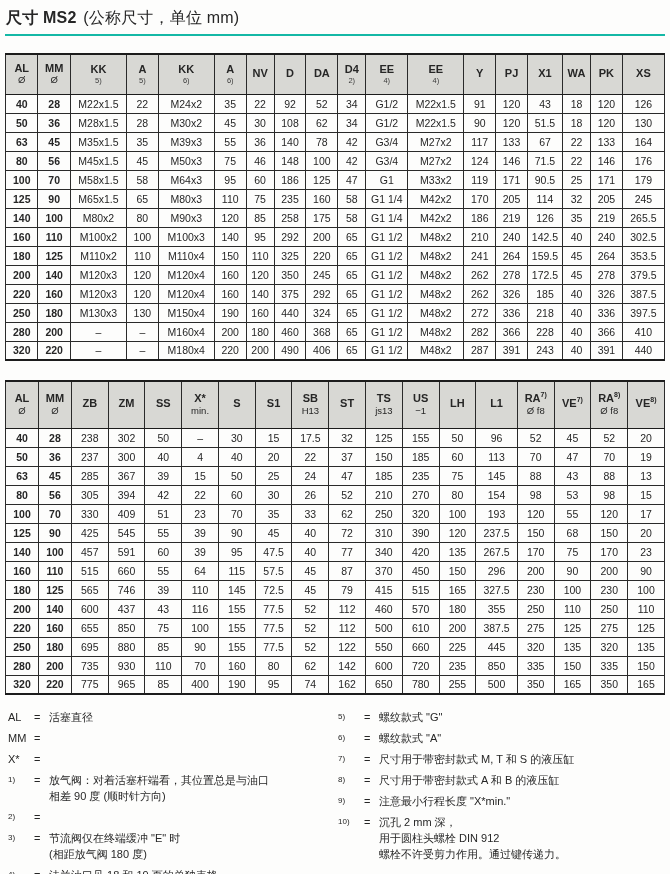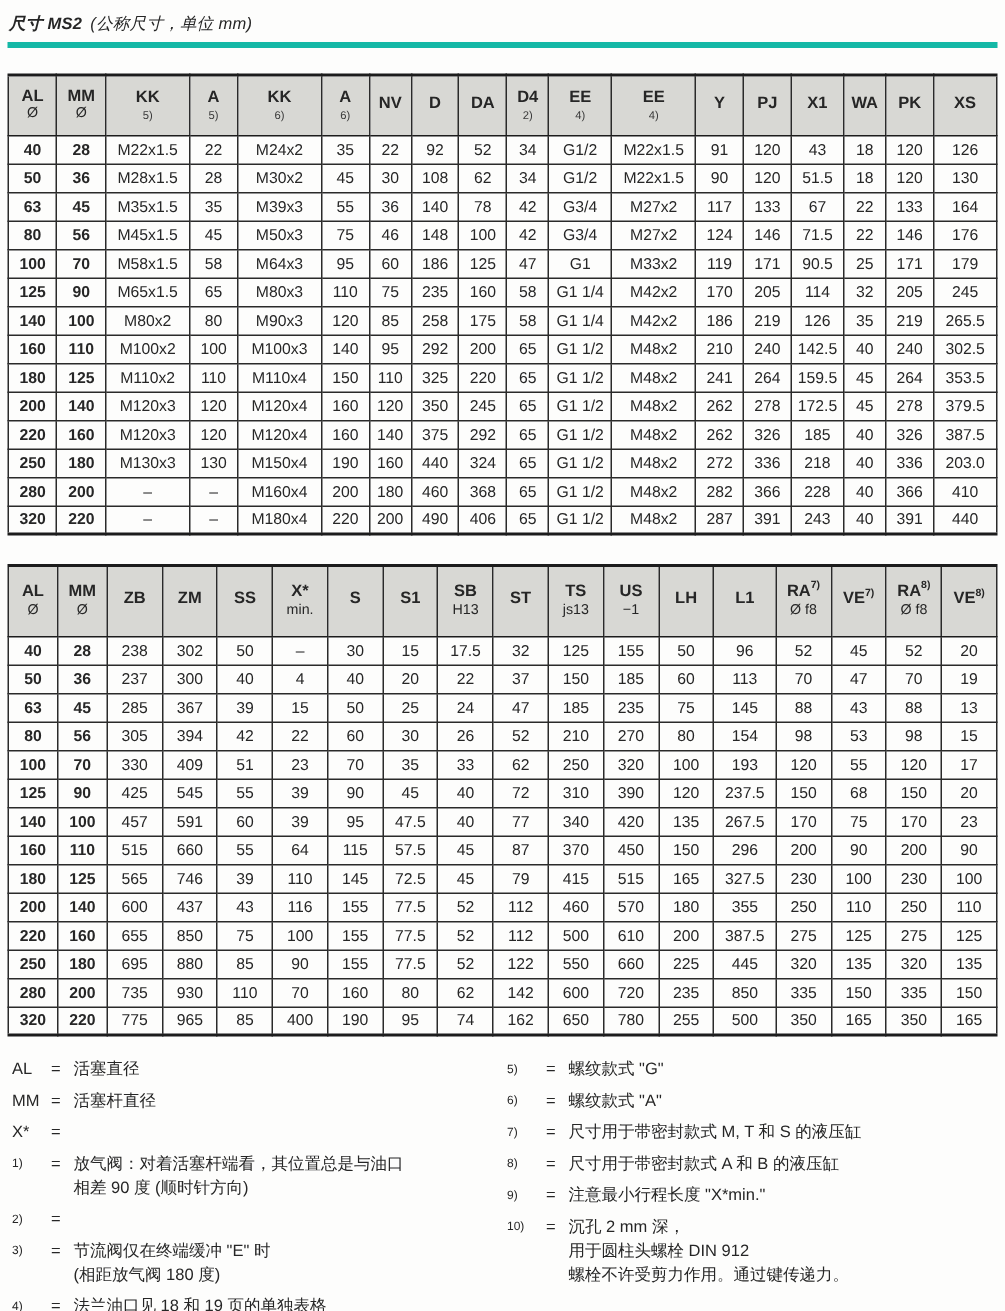--- a/index.html
+++ b/index.html
@@ -8,25 +8,24 @@
     width: 670px; height: 874px;
     font-family: "Liberation Sans", "DejaVu Sans", sans-serif;
     color: #262626;
     background: #fdfdfc;
     overflow: hidden;
   }
   .page { padding: 6px 5px 0 5px; }
 
   
   .title {
-    font-size: 11px;
+    font-size: 16px;
     padding: 2px 1px 5px 1px;
-    border-bottom: 4px solid #14b8a6;
+    border-bottom: 2px solid #14b8a6;
     letter-spacing: .2px;
-    font-style: italic;
   }
   .title .t-bold { font-weight: bold; }
   .title .t-normal { font-weight: normal; margin-left: 2px; }
 
   
   table {
     width: 100%;
     border-collapse: collapse;
     table-layout: fixed;
     margin-top: 17px;
@@ -365,21 +364,21 @@
           <td>440</td>
           <td>324</td>
           <td>65</td>
           <td>G1 1/2</td>
           <td>M48x2</td>
           <td>272</td>
           <td>336</td>
           <td>218</td>
           <td>40</td>
           <td>336</td>
-          <td>203.0</td>
+          <td>397.5</td>
         </tr>
         <tr>
           <td>280</td>
           <td>200</td>
           <td>–</td>
           <td>–</td>
           <td>M160x4</td>
           <td>200</td>
           <td>180</td>
           <td>460</td>
@@ -727,21 +726,20 @@
   <div class="footnotes">
     <div class="fn-col">
         <div class="fn-item">
           <span class="fn-marker">AL</span>
           <span class="fn-eq">=</span>
           <span class="fn-text">活塞直径</span>
         </div>
         <div class="fn-item">
           <span class="fn-marker">MM</span>
           <span class="fn-eq">=</span>
-          <span class="fn-text">活塞杆直径</span>
         </div>
         <div class="fn-item">
           <span class="fn-marker">X*</span>
           <span class="fn-eq">=</span>
         </div>
         <div class="fn-item">
           <span class="fn-marker sup">1)</span>
           <span class="fn-eq">=</span>
           <span class="fn-text">放气阀：对着活塞杆端看，其位置总是与油口
 相差 90 度 (顺时针方向)</span>

